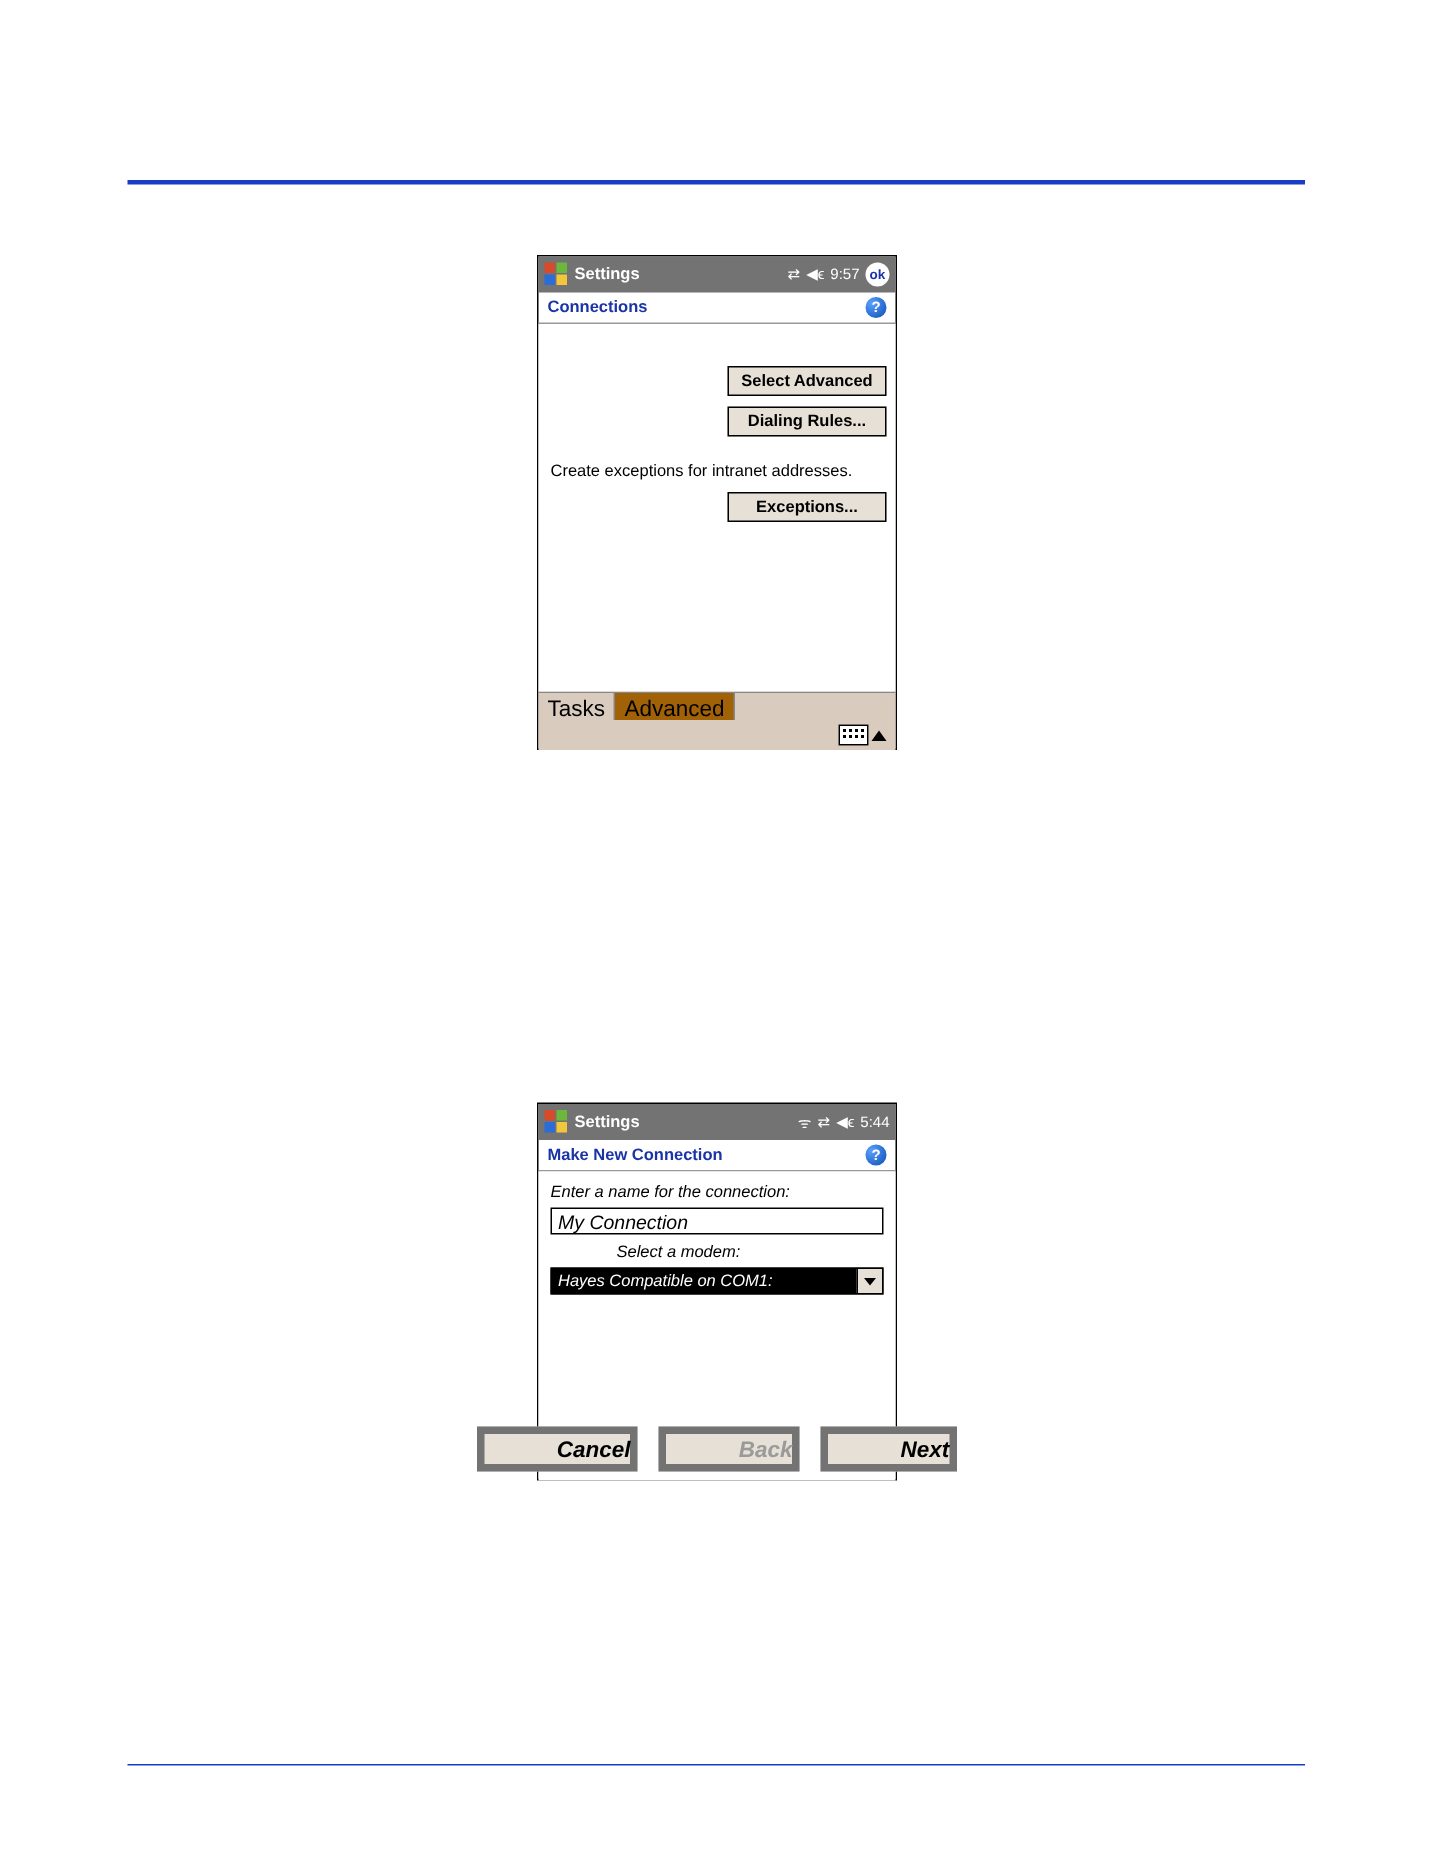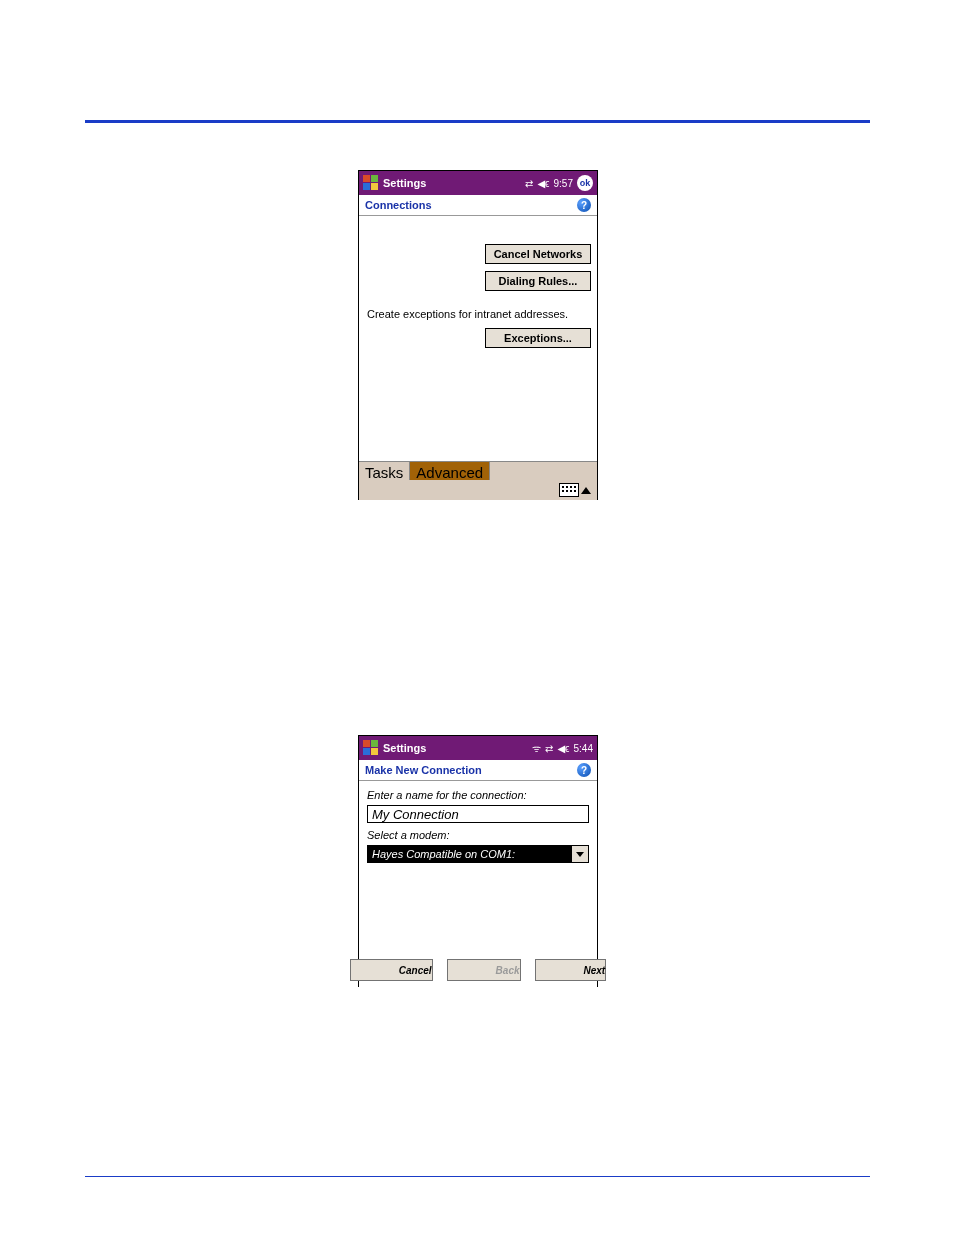--- a/index.html
+++ b/index.html
@@ -34,21 +34,21 @@
     left: 358px;
     top: 170px;
     width: 240px;
     height: 330px;
     border: 1px solid #000;
     background: #fff;
     box-sizing: border-box;
   }
   .titlebar {
     height: 24px;
-    background: #701a75;
+    background: #737373;
     display: flex;
     align-items: center;
     color: #fff;
     font-size: 11px;
     font-weight: bold;
     padding: 0 4px;
     gap: 4px;
   }
   .start-logo {
     width: 16px; height: 16px;
@@ -194,22 +194,22 @@
     border-left:4px solid transparent;
     border-right:4px solid transparent;
     border-top:5px solid #000;
   }
   .wiz-buttons {
     position:absolute; left:0; right:0; bottom:6px;
     display:flex; justify-content:center; gap:14px;
   }
   .wiz-btn {
     width:54px; height:20px;
-    font-size:10px; font-weight:bold;
-    background:#e6e0d6; border:1px solid #737373;
+    font-size:15px; font-weight:bold;
+    background:#e6e0d6; border:5px solid #737373;
     display:flex; align-items:center; justify-content:center;padding-left:48px;
   }
   .wiz-btn.disabled { color:#9a9a9a; }
 </style>
 </head>
 <body>
 
 <div class="top-rule"></div>
 <div class="bottom-rule"></div>
 
@@ -231,21 +231,21 @@
       <span class="ok-badge">ok</span>
     </span>
   </div>
 
   <div class="subheader">
     <span>Connections</span>
     <span class="help">?</span>
   </div>
 
   <div class="content">
-    <div class="btn" style="top:28px;">Cancel Networks</div>
+    <div class="btn" style="top:28px;">Select Advanced</div>
     <div class="btn" style="top:55px;">Dialing Rules...</div>
     <div class="txt" style="top:92px;">Create exceptions for intranet addresses.</div>
     <div class="btn" style="top:112px;">Exceptions...</div>
   </div>
 
   <div class="tabstrip">
     <div class="tab">Tasks</div>
     <div class="tab active">Advanced</div>
   </div>
 
@@ -277,21 +277,21 @@
   <div class="subheader">
     <span>Make New Connection</span>
     <span class="help">?</span>
   </div>
 
   <div class="content2">
     <div class="lbl" style="top:8px;">Enter a name for the connection:</div>
     <div class="textfield" style="top:24px;">
       <span>My Connection</span>
     </div>
-    <div class="lbl" style="top:48px;">Select a modem:</div>
+    <div class="lbl" style="top:48px;margin-left:44px;">Select a modem:</div>
     <div class="combo" style="top:64px;">
       <span class="val">Hayes Compatible on COM1:</span>
       <span class="arrow"></span>
     </div>
 
     <div class="wiz-buttons">
       <div class="wiz-btn">Cancel</div>
       <div class="wiz-btn disabled">Back</div>
       <div class="wiz-btn">Next</div>
     </div>

